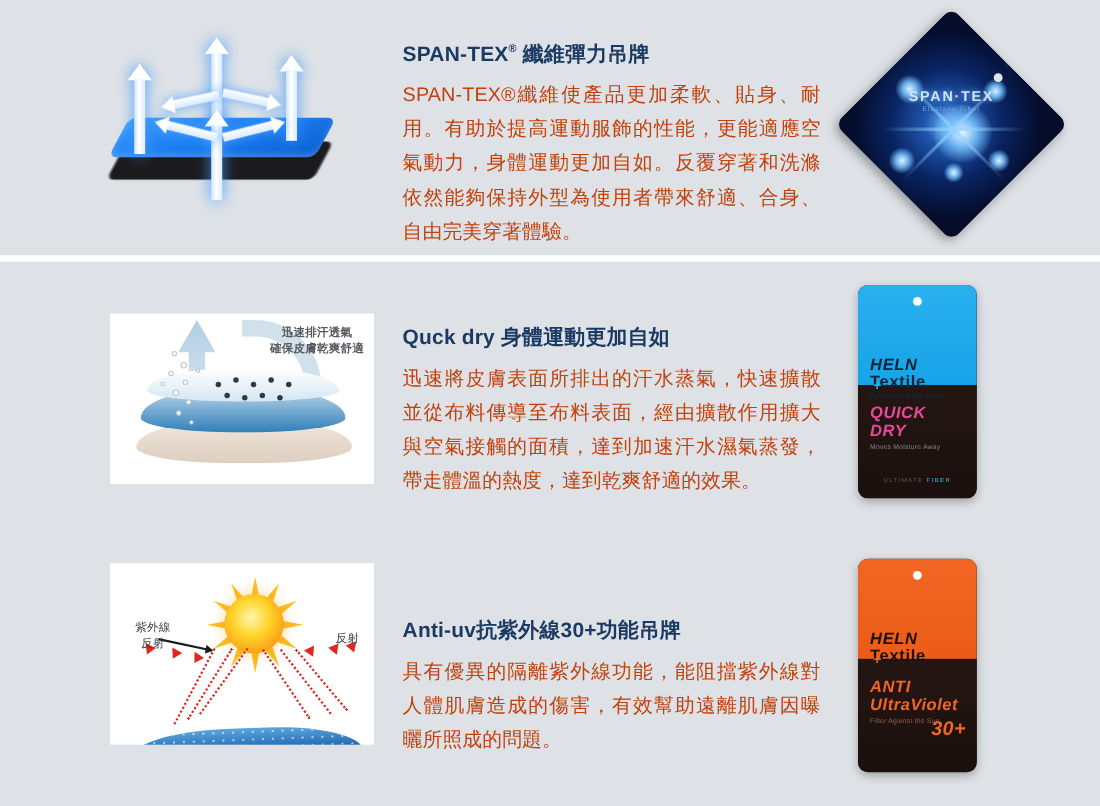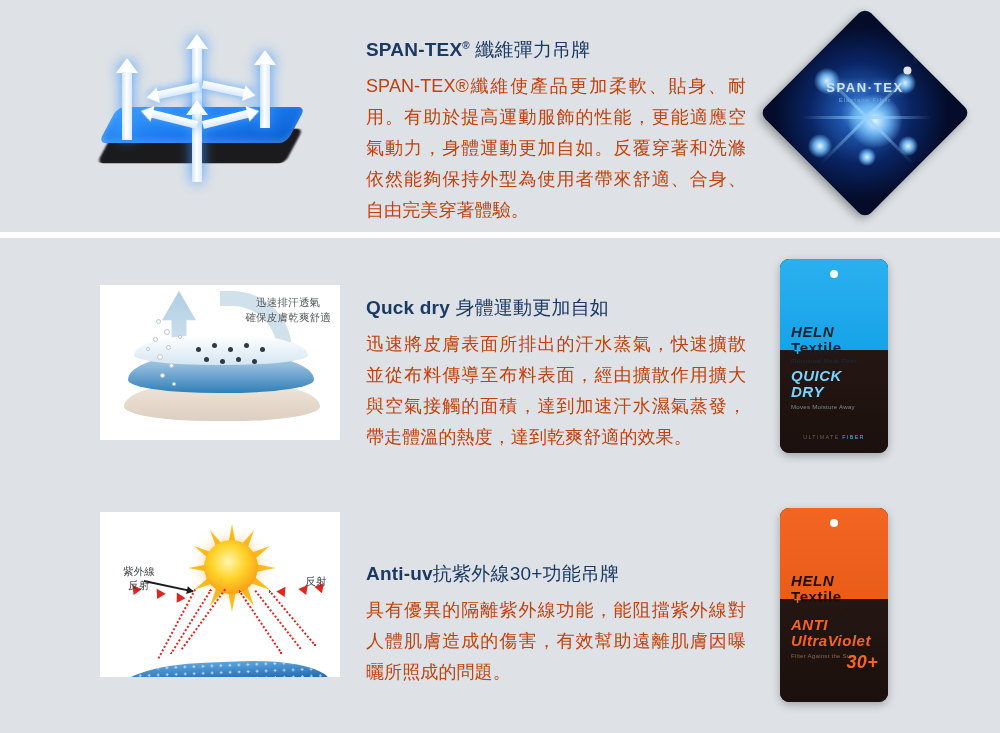--- a/index.html
+++ b/index.html
@@ -57,21 +57,21 @@
     font-weight: bold;
     letter-spacing: .2px;
     line-height: 1.25;
     white-space: nowrap;
   }
   .heading .sup {
     font-size: 10px;
     vertical-align: super;
   }
   .heading .cjk {
-    font-weight: normal;
+    font-weight: bold;
   }
   .body-text {
     margin-top: 9px;
     color: #c2410c;
     font-size: 18px;
     line-height: 1.73;
     text-align: justify;
     letter-spacing: .1px;
   }
 
@@ -230,21 +230,21 @@
     font-style: italic;
     letter-spacing: .5px;
     line-height: 1.12;
   }
   .feature .f3 {
     display: block;
     margin-top: 2px;
     font-size: 6.2px;
     letter-spacing: .2px;
   }
-  .feature.qd .f1, .feature.qd .f2 { color: #7dd3fc; }
+  .feature.qd .f1, .feature.qd .f2 { color: #ec4899; }
   .feature.qd .f3 { color: #7a8a90; }
   .feature.uv .f1, .feature.uv .f2 { color: #f26522; }
   .feature.uv .f3 { color: #8a6450; }
 
   .uv-number {
     position: absolute;
     right: 10px;
     top: 74%;
     color: #f26522;
     font-size: 18px;
@@ -320,20 +320,21 @@
   .illus2 { position: absolute; inset: 0; }
   .wick-label {
     position: absolute;
     top: 10px;
     right: 9px;
     color: #55585c;
     font-size: 10.5px;
     line-height: 1.42;
     text-align: center;
     letter-spacing: .2px;
+    font-weight: bold;
   }
   .layer {
     position: absolute;
     border-radius: 44% 44% 50% 50% / 70% 70% 34% 34%;
   }
   .layer-skin {
     left: 24px; top: 98px;
     width: 196px; height: 38px;
     background: linear-gradient(180deg,#efe5da 0%, #ddcfc0 100%);
     border-radius: 40% 40% 46% 46% / 64% 64% 40% 40%;

